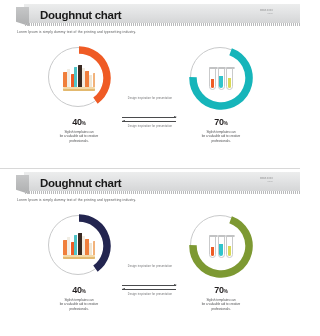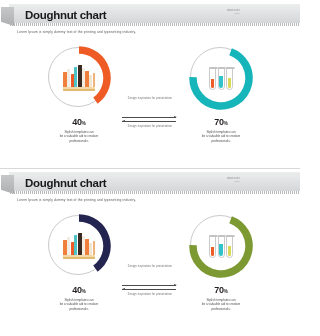--- a/index.html
+++ b/index.html
@@ -2,21 +2,21 @@
 <html><head>
 <meta charset="utf-8">
 <style>
   html,body{margin:0;padding:0;background:#ffffff;}
   body{width:300px;height:336px;font-family:"Liberation Sans",sans-serif;overflow:hidden;}
 
   .slide{position:relative;width:300px;height:168px;background:#ffffff;overflow:hidden;}
   .slide-sep{position:absolute;left:0;top:0;width:300px;height:1px;background:#d8d8d8;}
 
   
-  .ribbon-wrap{position:absolute;left:1px;top:4px;width:244px;height:22px;}
+  .ribbon-wrap{position:absolute;left:16px;top:4px;width:244px;height:22px;padding-left:18px;}
   .ribbon-band{position:absolute;left:8px;top:0;width:292px;height:19px;
     background:linear-gradient(to bottom,#eceded 0%,#e2e3e4 45%,#d5d6d7 100%);}
   .ribbon-fold{position:absolute;left:0px;top:3px;width:13px;height:19px;
     background:linear-gradient(to bottom,#c6c7c8,#aeafb0);
     clip-path:polygon(0 0,100% 0,100% 100%,0 78%);}
   .ribbon-dots{position:absolute;left:9px;top:19px;width:290px;height:3px;
     background-image:repeating-linear-gradient(to right,#b9babb 0,#b9babb 1px,transparent 1px,transparent 2px);}
   .title{position:absolute;left:24px;top:4px;font-size:11.5px;font-weight:bold;
     color:#1a1a1a;letter-spacing:-0.3px;line-height:14px;}
   .corner-note{position:absolute;right:5px;top:5px;text-align:right;color:#8b8c8d;}

